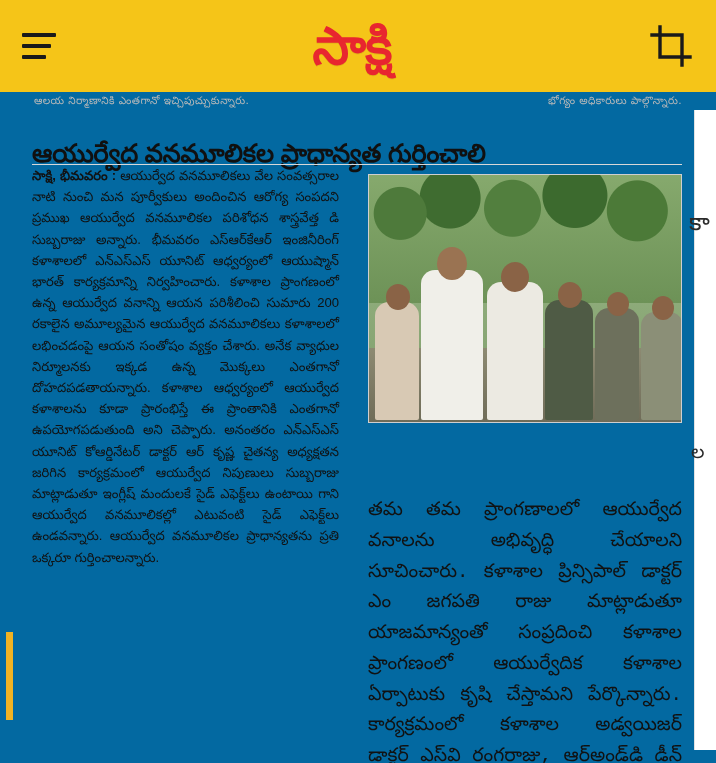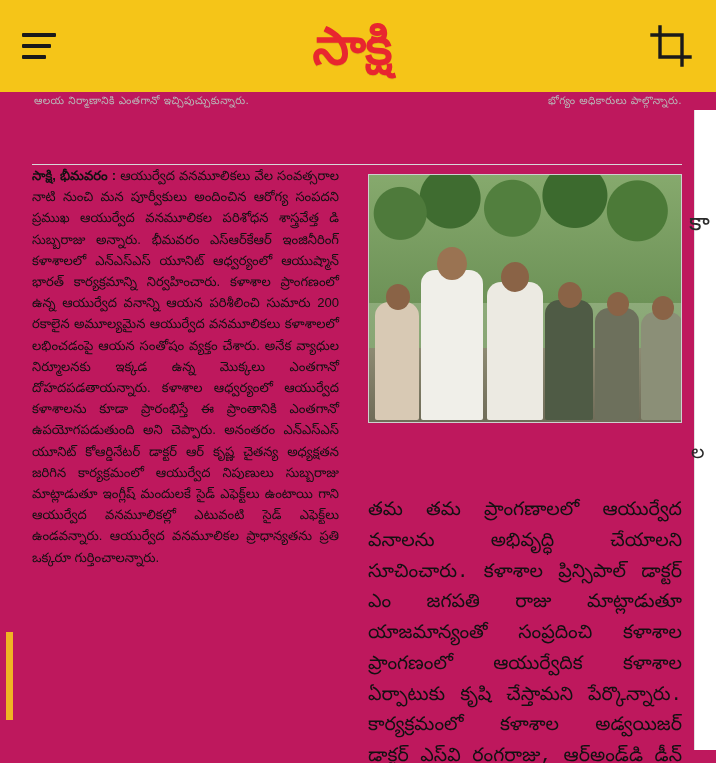--- a/index.html
+++ b/index.html
@@ -70,21 +70,21 @@
   }
   .crop-icon svg { display: block; }
 
   
   .sheet {
     position: absolute;
     left: 0;
     top: 92px;
     width: 716px;
     height: 671px;
-    background: #be185d;
+    background: #0369a1;
   }
 
   
   .prev-strip {
     position: absolute;
     left: 34px;
     top: 2px;
     width: 648px;
     height: 16px;
     font-size: 10.5px;
@@ -276,20 +276,21 @@
       <span>భోగ్యం అధికారులు పాల్గొన్నారు.</span>
     </div>
 
     <div class="rail"></div>
 
     <div class="right-edge">
       <div class="blob">కా</div>
       <div class="blob2">ల</div>
     </div>
 
+    <h1 class="headline">ఆయుర్వేద వనమూలికల ప్రాధాన్యత గుర్తించాలి</h1>
     <div class="hrule"></div>
 
     <div class="col-left">
       <span class="dateline">సాక్షి, భీమవరం :</span><span> ఆయుర్వేద వనమూలికలు వేల సంవత్సరాల నాటి నుంచి మన పూర్వీకులు అందించిన ఆరోగ్య సంపదని ప్రముఖ ఆయుర్వేద వనమూలికల పరిశోధన శాస్త్రవేత్త డి సుబ్బరాజు అన్నారు. భీమవరం ఎస్‌ఆర్‌కేఆర్‌ ఇంజినీరింగ్‌ కళాశాలలో ఎన్‌ఎస్‌ఎస్‌ యూనిట్‌ ఆధ్వర్యంలో ఆయుష్మాన్‌ భారత్‌ కార్యక్రమాన్ని నిర్వహించారు. కళాశాల ప్రాంగణంలో ఉన్న ఆయుర్వేద వనాన్ని ఆయన పరిశీలించి సుమారు 200 రకాలైన అమూల్యమైన ఆయుర్వేద వనమూలికలు కళాశాలలో లభించడంపై ఆయన సంతోషం వ్యక్తం చేశారు. అనేక వ్యాధుల నిర్మూలనకు ఇక్కడ ఉన్న మొక్కలు ఎంతగానో దోహదపడతాయన్నారు. కళాశాల ఆధ్వర్యంలో ఆయుర్వేద కళాశాలను కూడా ప్రారంభిస్తే ఈ ప్రాంతానికి ఎంతగానో ఉపయోగపడుతుంది అని చెప్పారు. అనంతరం ఎన్‌ఎస్‌ఎస్‌ యూనిట్‌ కోఆర్డినేటర్‌ డాక్టర్‌ ఆర్‌ కృష్ణ చైతన్య అధ్యక్షతన జరిగిన కార్యక్రమంలో ఆయుర్వేద నిపుణులు సుబ్బరాజు మాట్లాడుతూ ఇంగ్లీష్‌ మందులకే సైడ్‌ ఎఫెక్ట్‌లు ఉంటాయి గాని ఆయుర్వేద వనమూలికల్లో ఎటువంటి సైడ్‌ ఎఫెక్ట్‌లు ఉండవన్నారు. ఆయుర్వేద వనమూలికల ప్రాధాన్యతను ప్రతి ఒక్కరూ గుర్తించాలన్నారు.</span>
     </div>
 
     <div class="photo-wrap">
       <div class="photo">
         <div class="sky"></div>
         <div class="trees"></div>

